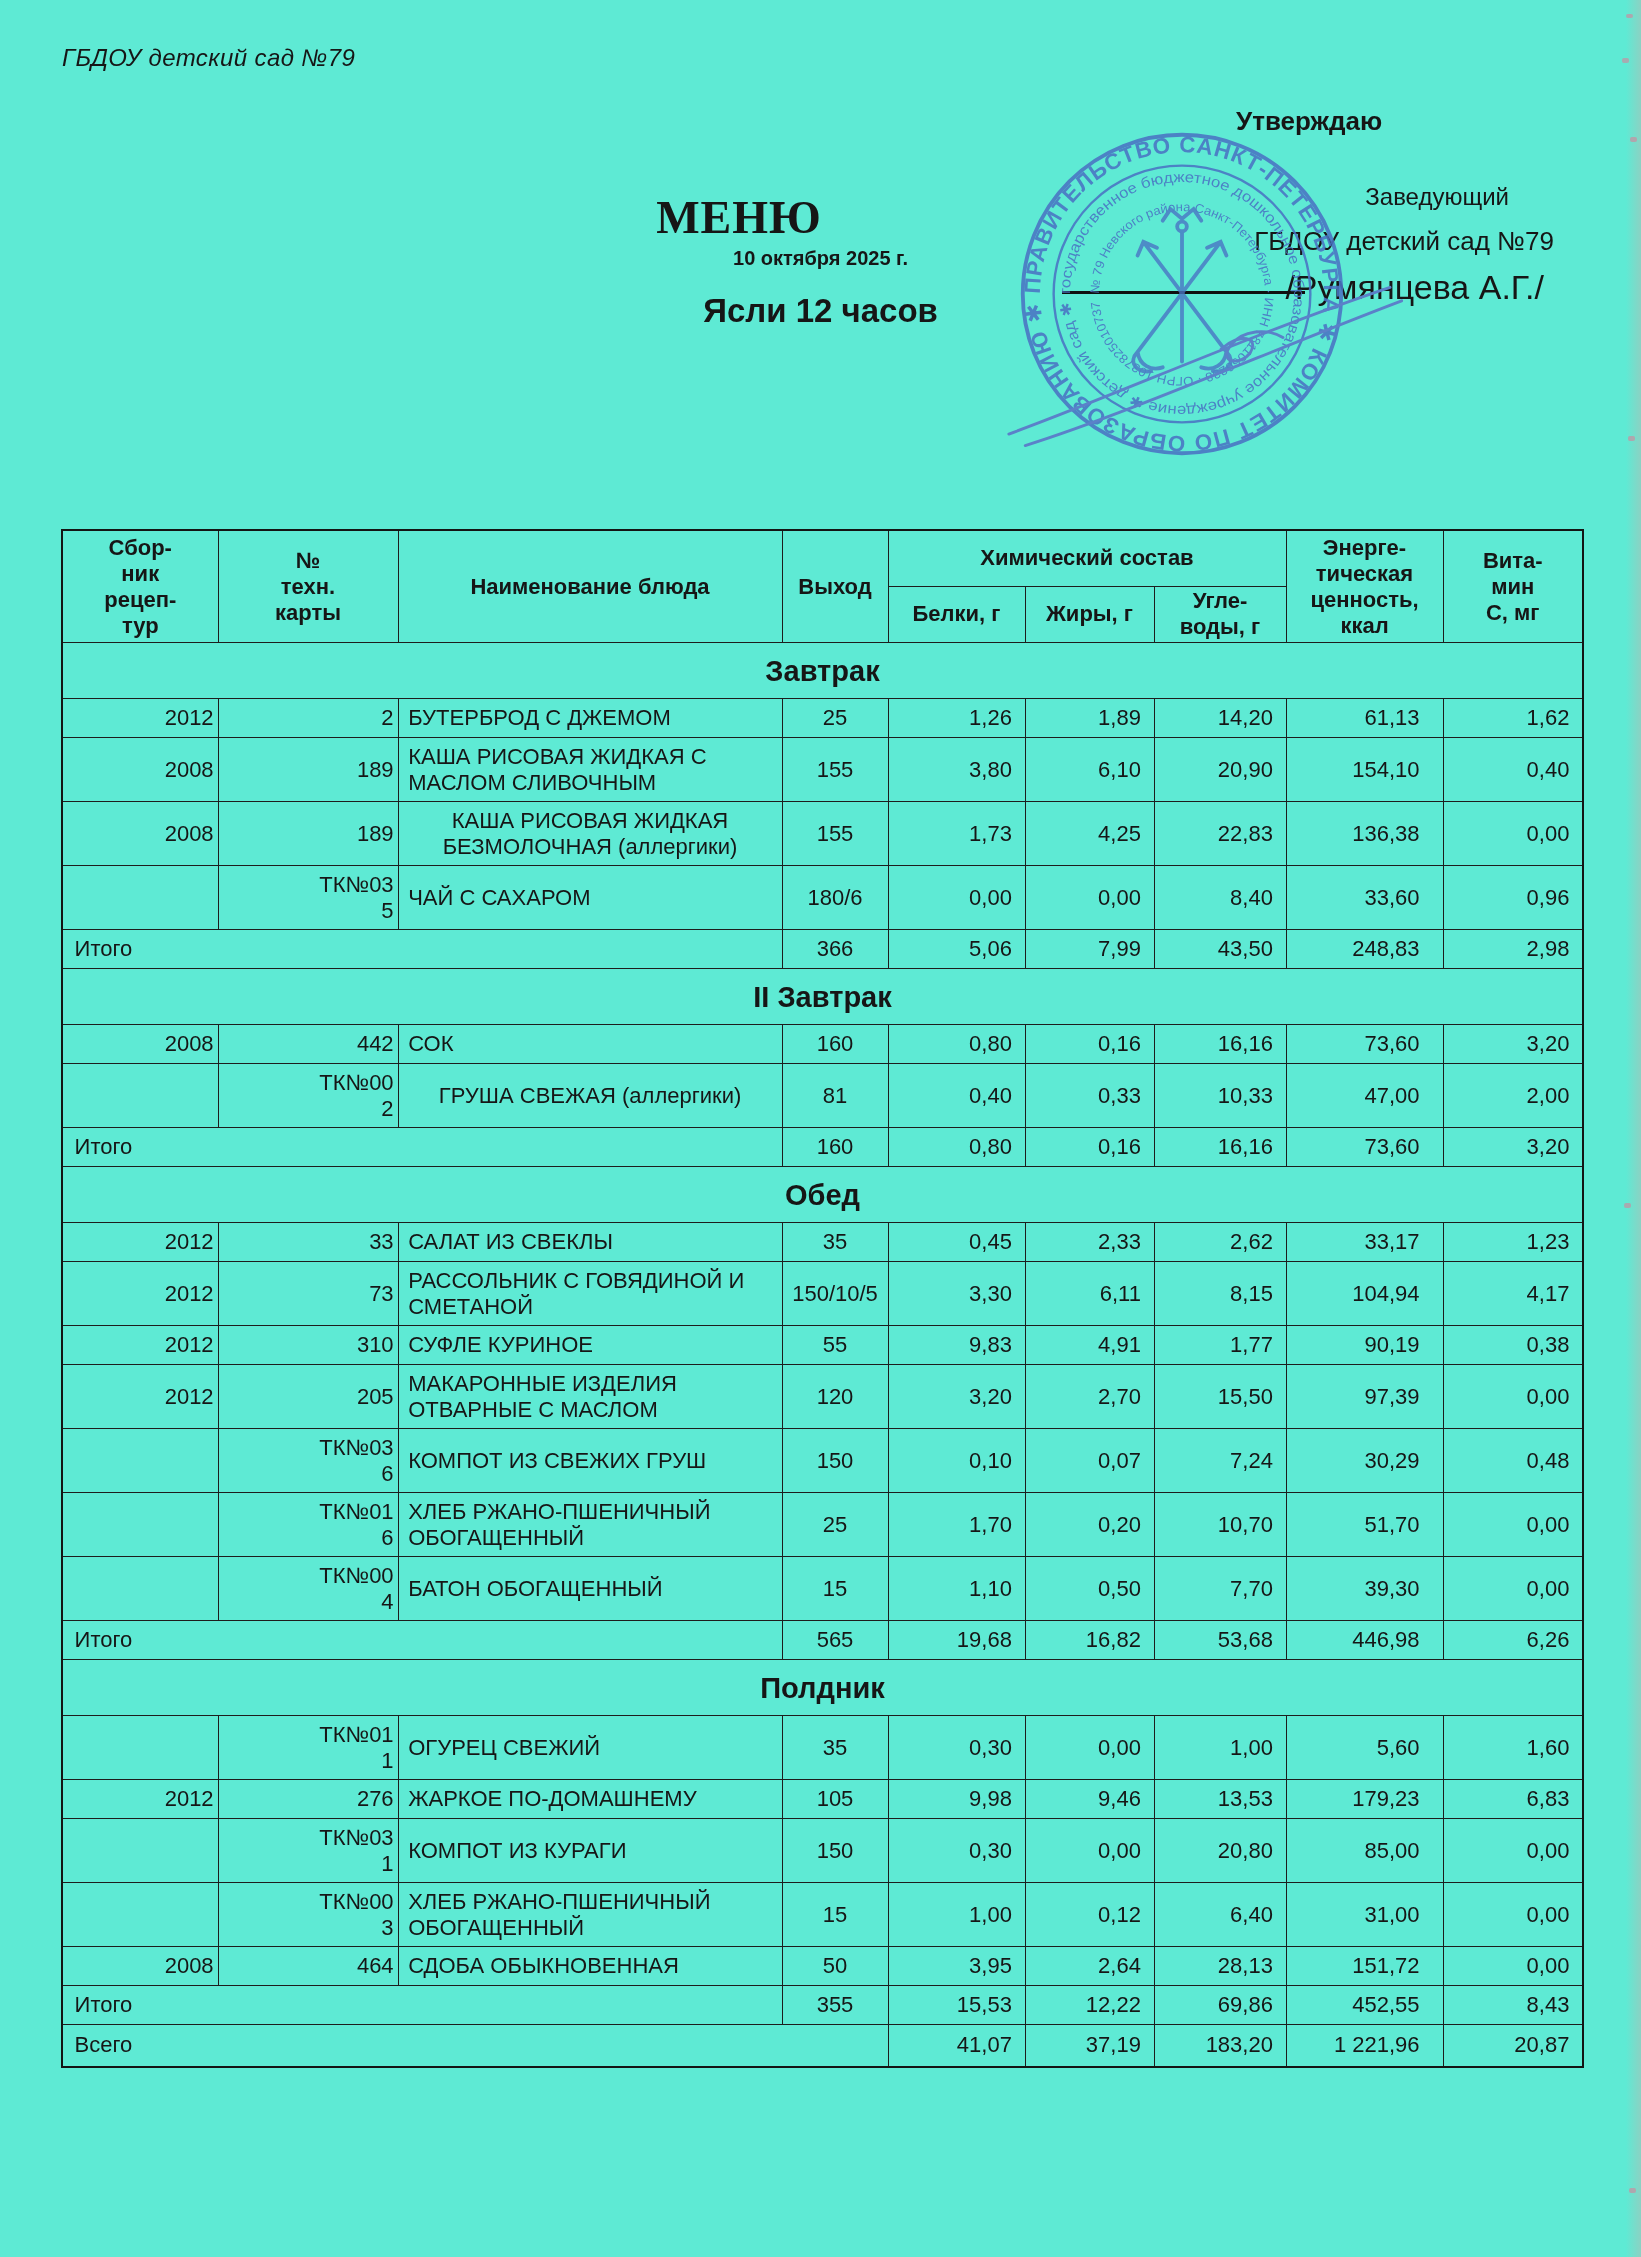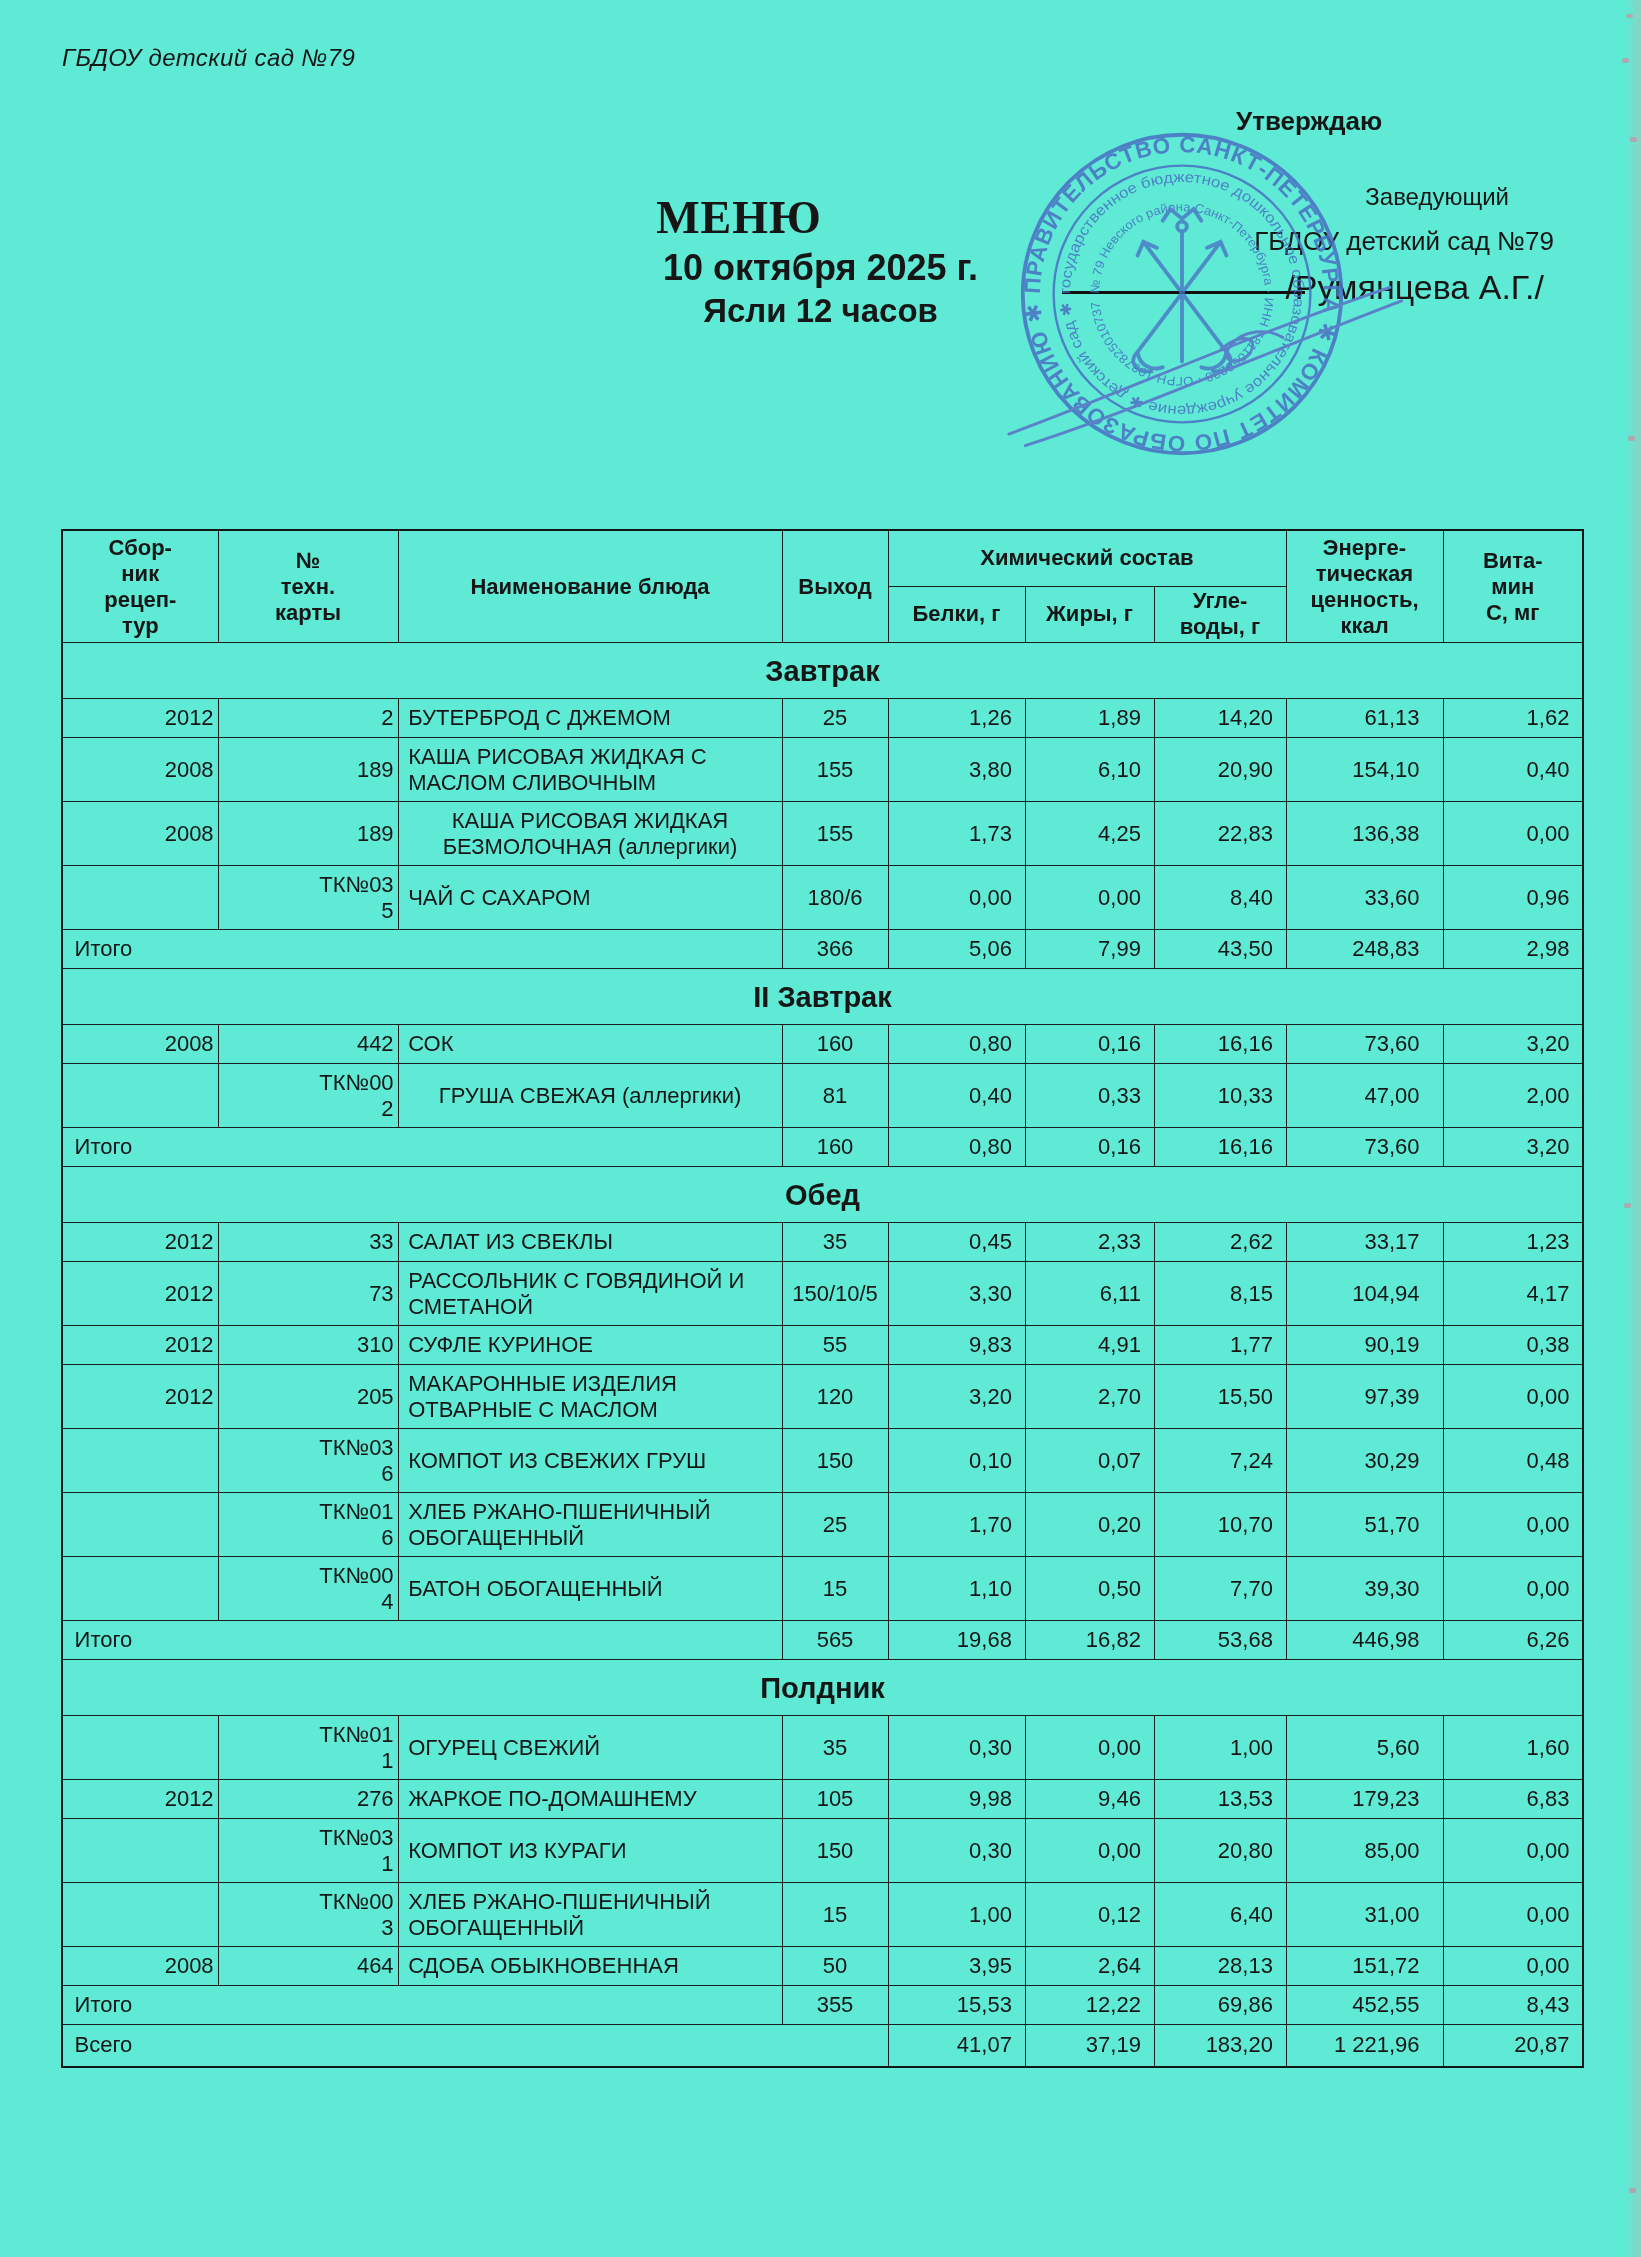--- a/index.html
+++ b/index.html
@@ -30,21 +30,21 @@
   .approve-role{position:absolute;right:132px;top:183px;font-size:24px;}
   .approve-org{position:absolute;right:87px;top:226px;font-size:26px;}
   .approve-sign{position:absolute;right:97px;top:268px;font-size:34px;}
   .sign-line{position:absolute;left:1062px;top:291px;width:243px;height:2.9px;background:#101010;}
 
   .doc-title{
     position:absolute;left:0;top:191px;width:1478px;text-align:center;
     font-family:"Liberation Serif","DejaVu Serif",serif;
     font-weight:bold;font-size:46px;letter-spacing:1px;
   }
-  .doc-date{position:absolute;left:0;top:247px;width:1641px;text-align:center;font-weight:bold;font-size:36px;}
+  .doc-date{position:absolute;left:0;top:247px;width:1641px;text-align:center;font-weight:bold;font-size:20px;}
   .doc-subtitle{position:absolute;left:0;top:292px;width:1641px;text-align:center;font-weight:bold;font-size:33px;}
 
   .stamp{position:absolute;left:1016px;top:128px;width:332px;height:332px;opacity:.88;}
   .sig-svg{position:absolute;left:1004px;top:241px;width:415px;height:222px;pointer-events:none;}
 
   .menu-table{position:absolute;left:61px;top:529px;}
   table{
     border-collapse:collapse;table-layout:fixed;width:1523px;
     border:2.9px solid #141414;
   }

